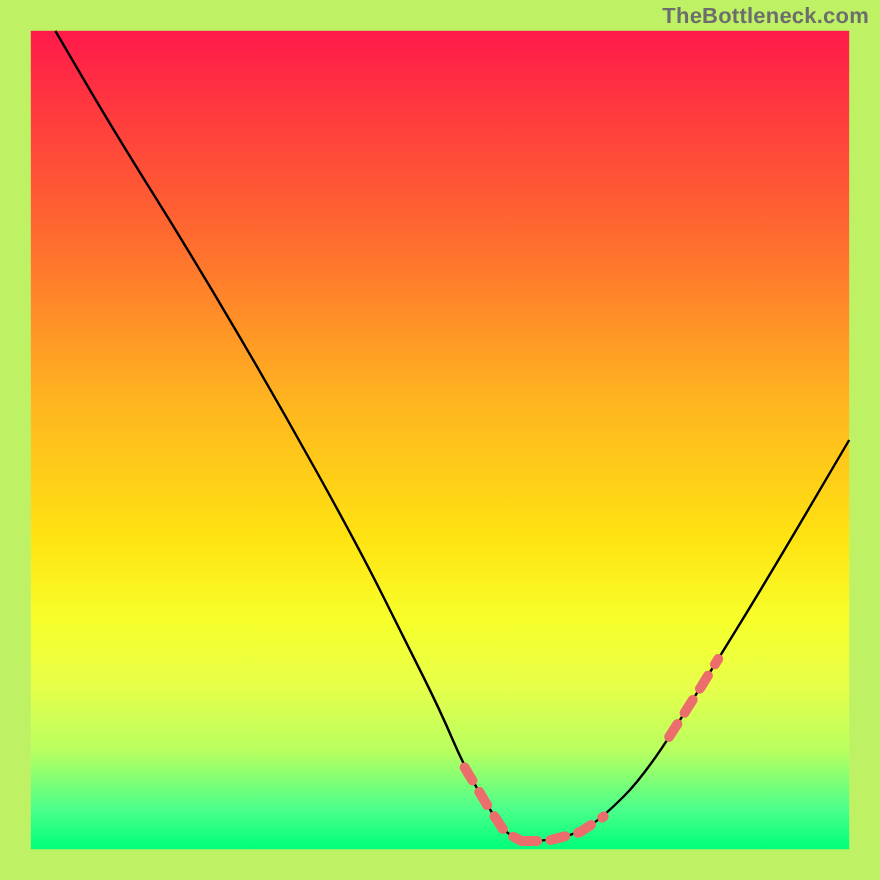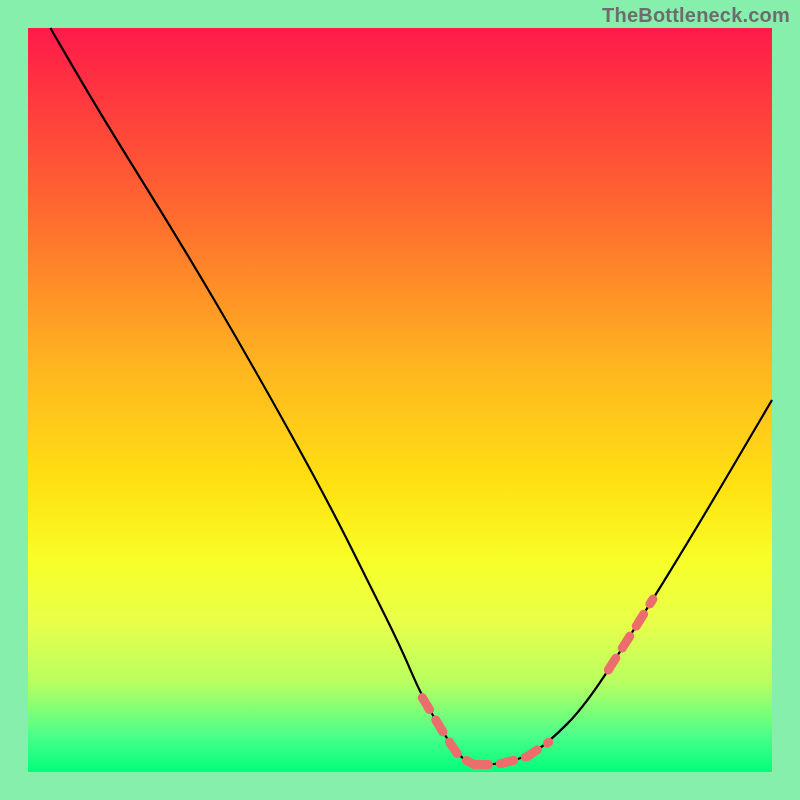--- a/index.html
+++ b/index.html
@@ -9,21 +9,21 @@
     height: 800px;
     background: #000;
     overflow: hidden;
   }
   .frame {
     position: absolute;
     left: 0;
     top: 0;
     width: 800px;
     height: 800px;
-    background: #86efac;
+    background: #bef264;
   }
   .plot-area {
     position: absolute;
     left: 28px;
     top: 28px;
     width: 744px;
     height: 744px;
     
     background: linear-gradient(
       to bottom,

